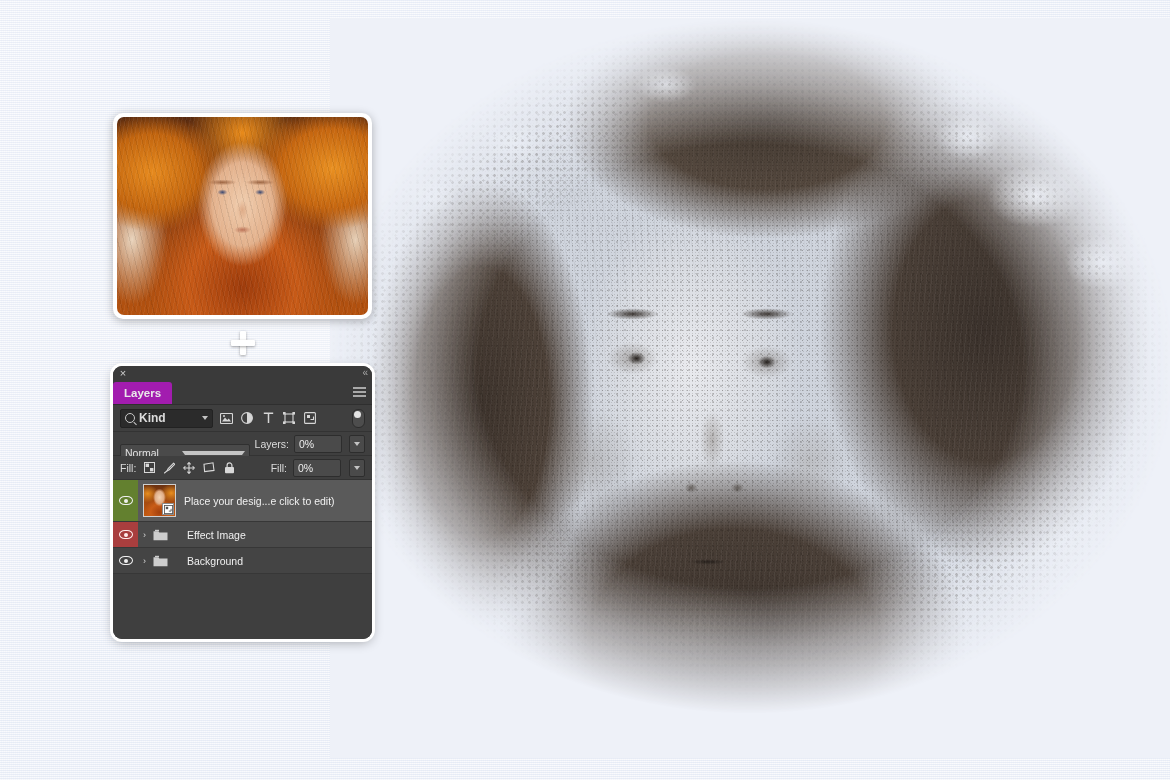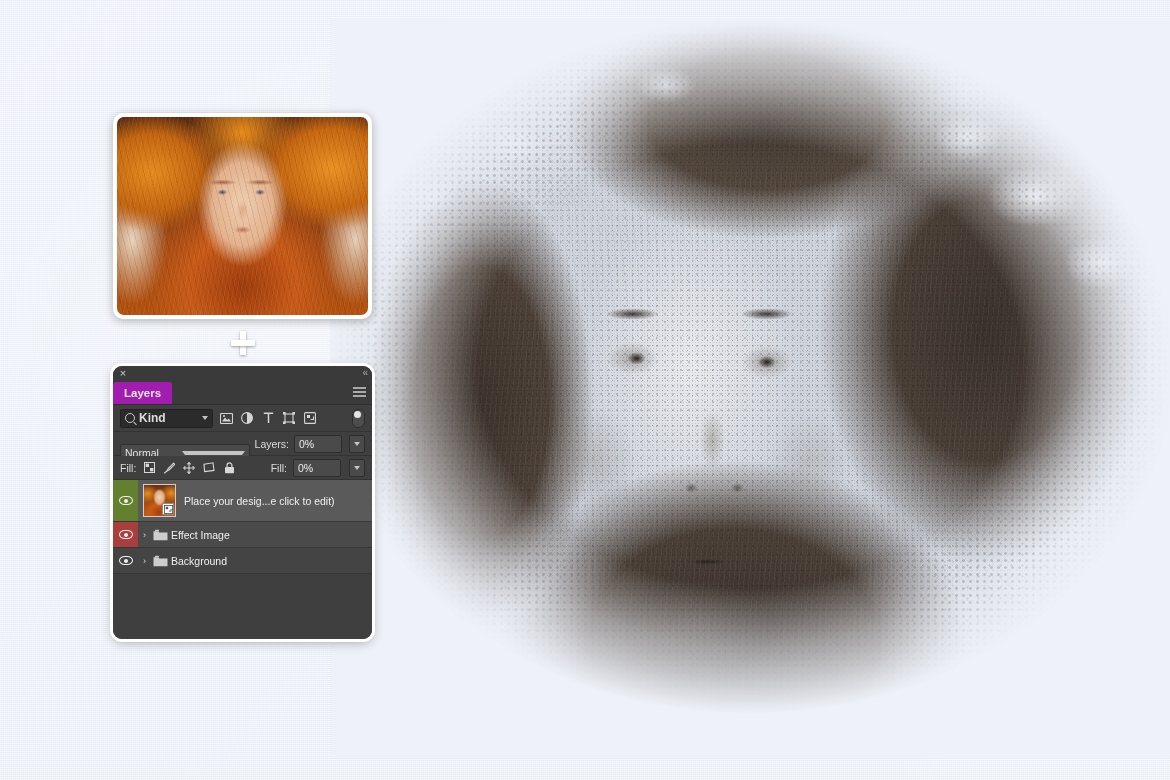--- a/index.html
+++ b/index.html
@@ -290,21 +290,21 @@
       radial-gradient(ellipse 13px 11px at 12% 28%, #e88e1f 0%, rgba(232,142,31,0) 82%),
       radial-gradient(ellipse 13px 11px at 88% 26%, #e88e1f 0%, rgba(232,142,31,0) 82%),
       linear-gradient(180deg,#6b3110 0%,#a64b11 55%,#c2590f 100%);
   }
   .thumb-badge{
     position:absolute;right:1px;bottom:1px;width:12px;height:12px;background:#ffffff;
     border:1px solid #8c8c8c;box-sizing:border-box;
     display:flex;align-items:center;justify-content:center;
   }
   .thumb-badge svg{display:block;}
-  .layer-name{font-size:10.5px;color:#f0f0f0;white-space:nowrap;overflow:hidden;text-overflow:clip;padding-left:2px;}
+  .layer-name{font-size:10.5px;color:#f0f0f0;white-space:nowrap;overflow:hidden;text-overflow:clip;padding-left:18px;}
   .layer-row.tall .layer-name{padding-left:4px;}
   .panel-footer{flex:0 0 auto;height:30px;background:#3f3f3f;}
 </style>
 </head>
 <body>
 
 <div id="stage">
 
   <div class="paper"></div>
   <div class="paper-vig"></div>

